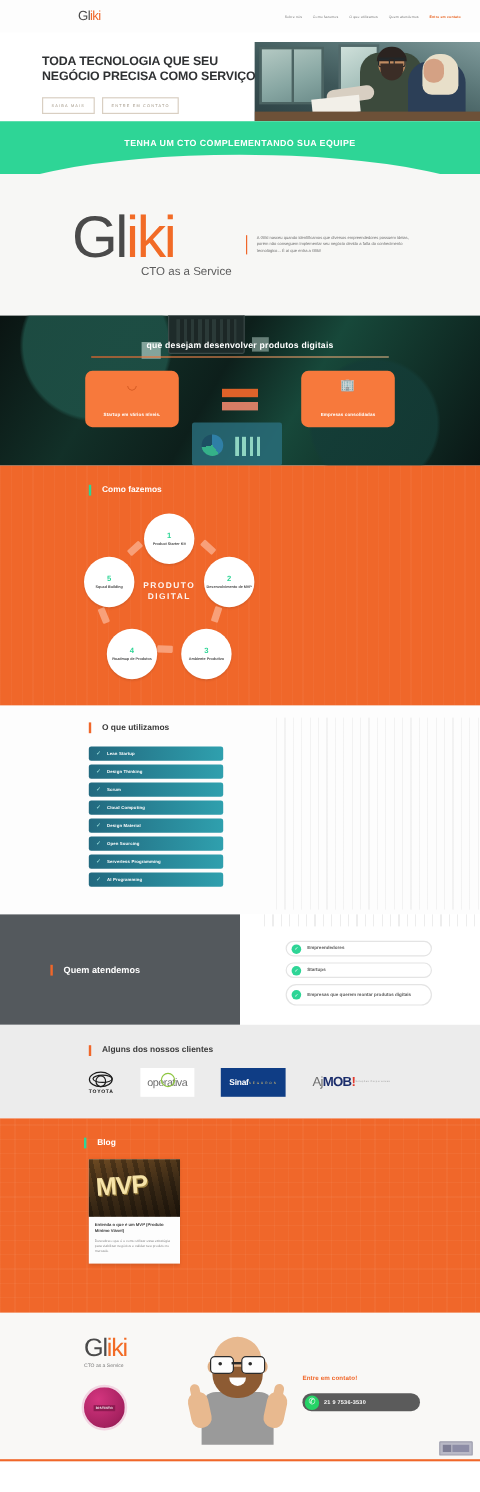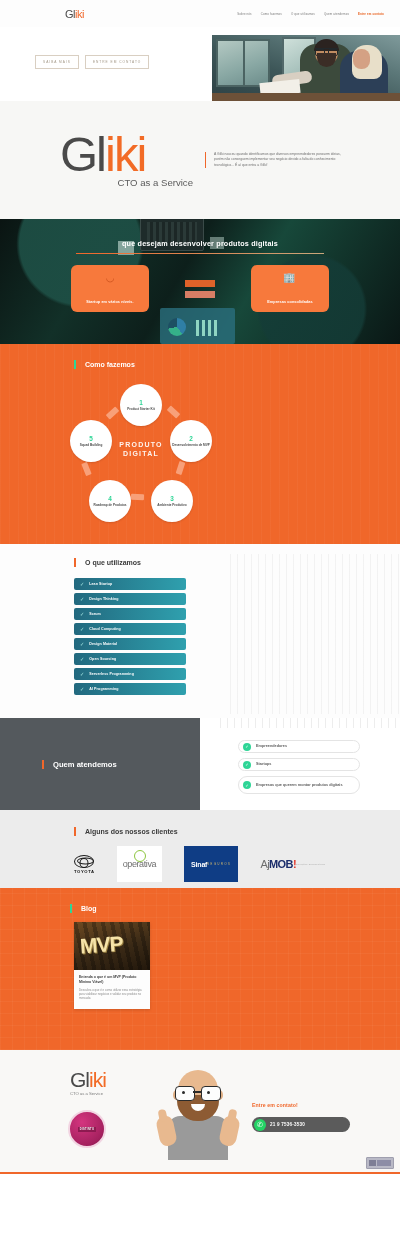--- a/index.html
+++ b/index.html
@@ -296,21 +296,21 @@
   .q-item .lb { font-size:3.8px; font-weight:bold; color:#5d5d5d; line-height:5px; }
 
   
   .clientes { background:#ececec; height:78px; position:relative; }
   .clientes .sec-title { position:absolute; left:74px; top:17px; color:#3b3b3b; border-left-color:#f0672a;}
   .cl-row {
     position:absolute; left:74px; top:36px; right:30px;
     display:flex; align-items:center; gap:22px;
   }
   .cl {
-    height:36px; display:flex; align-items:center; justify-content:center;
+    height:24px; display:flex; align-items:center; justify-content:center;
   }
   .cl-toyota { flex-direction:column; gap:1px; }
   .cl-toyota .oval {
     width:20px; height:13px; border:1.6px solid #1b1b1b; border-radius:50%;
     position:relative;
   }
   .cl-toyota .oval:before{
     content:""; position:absolute; left:50%; top:2px; transform:translateX(-50%);
     width:7px; height:8px; border:1.5px solid #1b1b1b; border-radius:50%;
   }
@@ -484,27 +484,32 @@
       <div class="glasses"></div>
       <div class="man-beard"></div>
       <div class="woman"></div>
       <div class="w-hair"></div>
       <div class="w-face"></div>
       <div class="arm"></div>
       <div class="paper"></div>
       <div class="desk"></div>
     </div>
     <div class="hero-left">
+      <h1>TODA TECNOLOGIA QUE SEU NEGÓCIO PRECISA COMO SERVIÇO</h1>
       <div class="hero-btns">
         <span>SAIBA MAIS</span>
         <span>ENTRE EM CONTATO</span>
       </div>
     </div>
   </div>
 
+  <div class="green-band">
+    <h2>TENHA UM CTO COMPLEMENTANDO SUA EQUIPE</h2>
+    <div class="curve"></div>
+  </div>
 
   <div class="about">
     <div class="about-logo">
       <div class="logo-word">
         <span class="dark">Gl</span><span class="orange">iki</span>
       </div>
       <div class="logo-sub">CTO as a Service</div>
     </div>
     <div class="about-text">A Gliki nasceu quando identificamos que diversos empreendedores possuem ideias, porém não conseguem implementar seu negócio devido a falta do conhecimento tecnológico... É aí que entra a Gliki!</div>
   </div>

